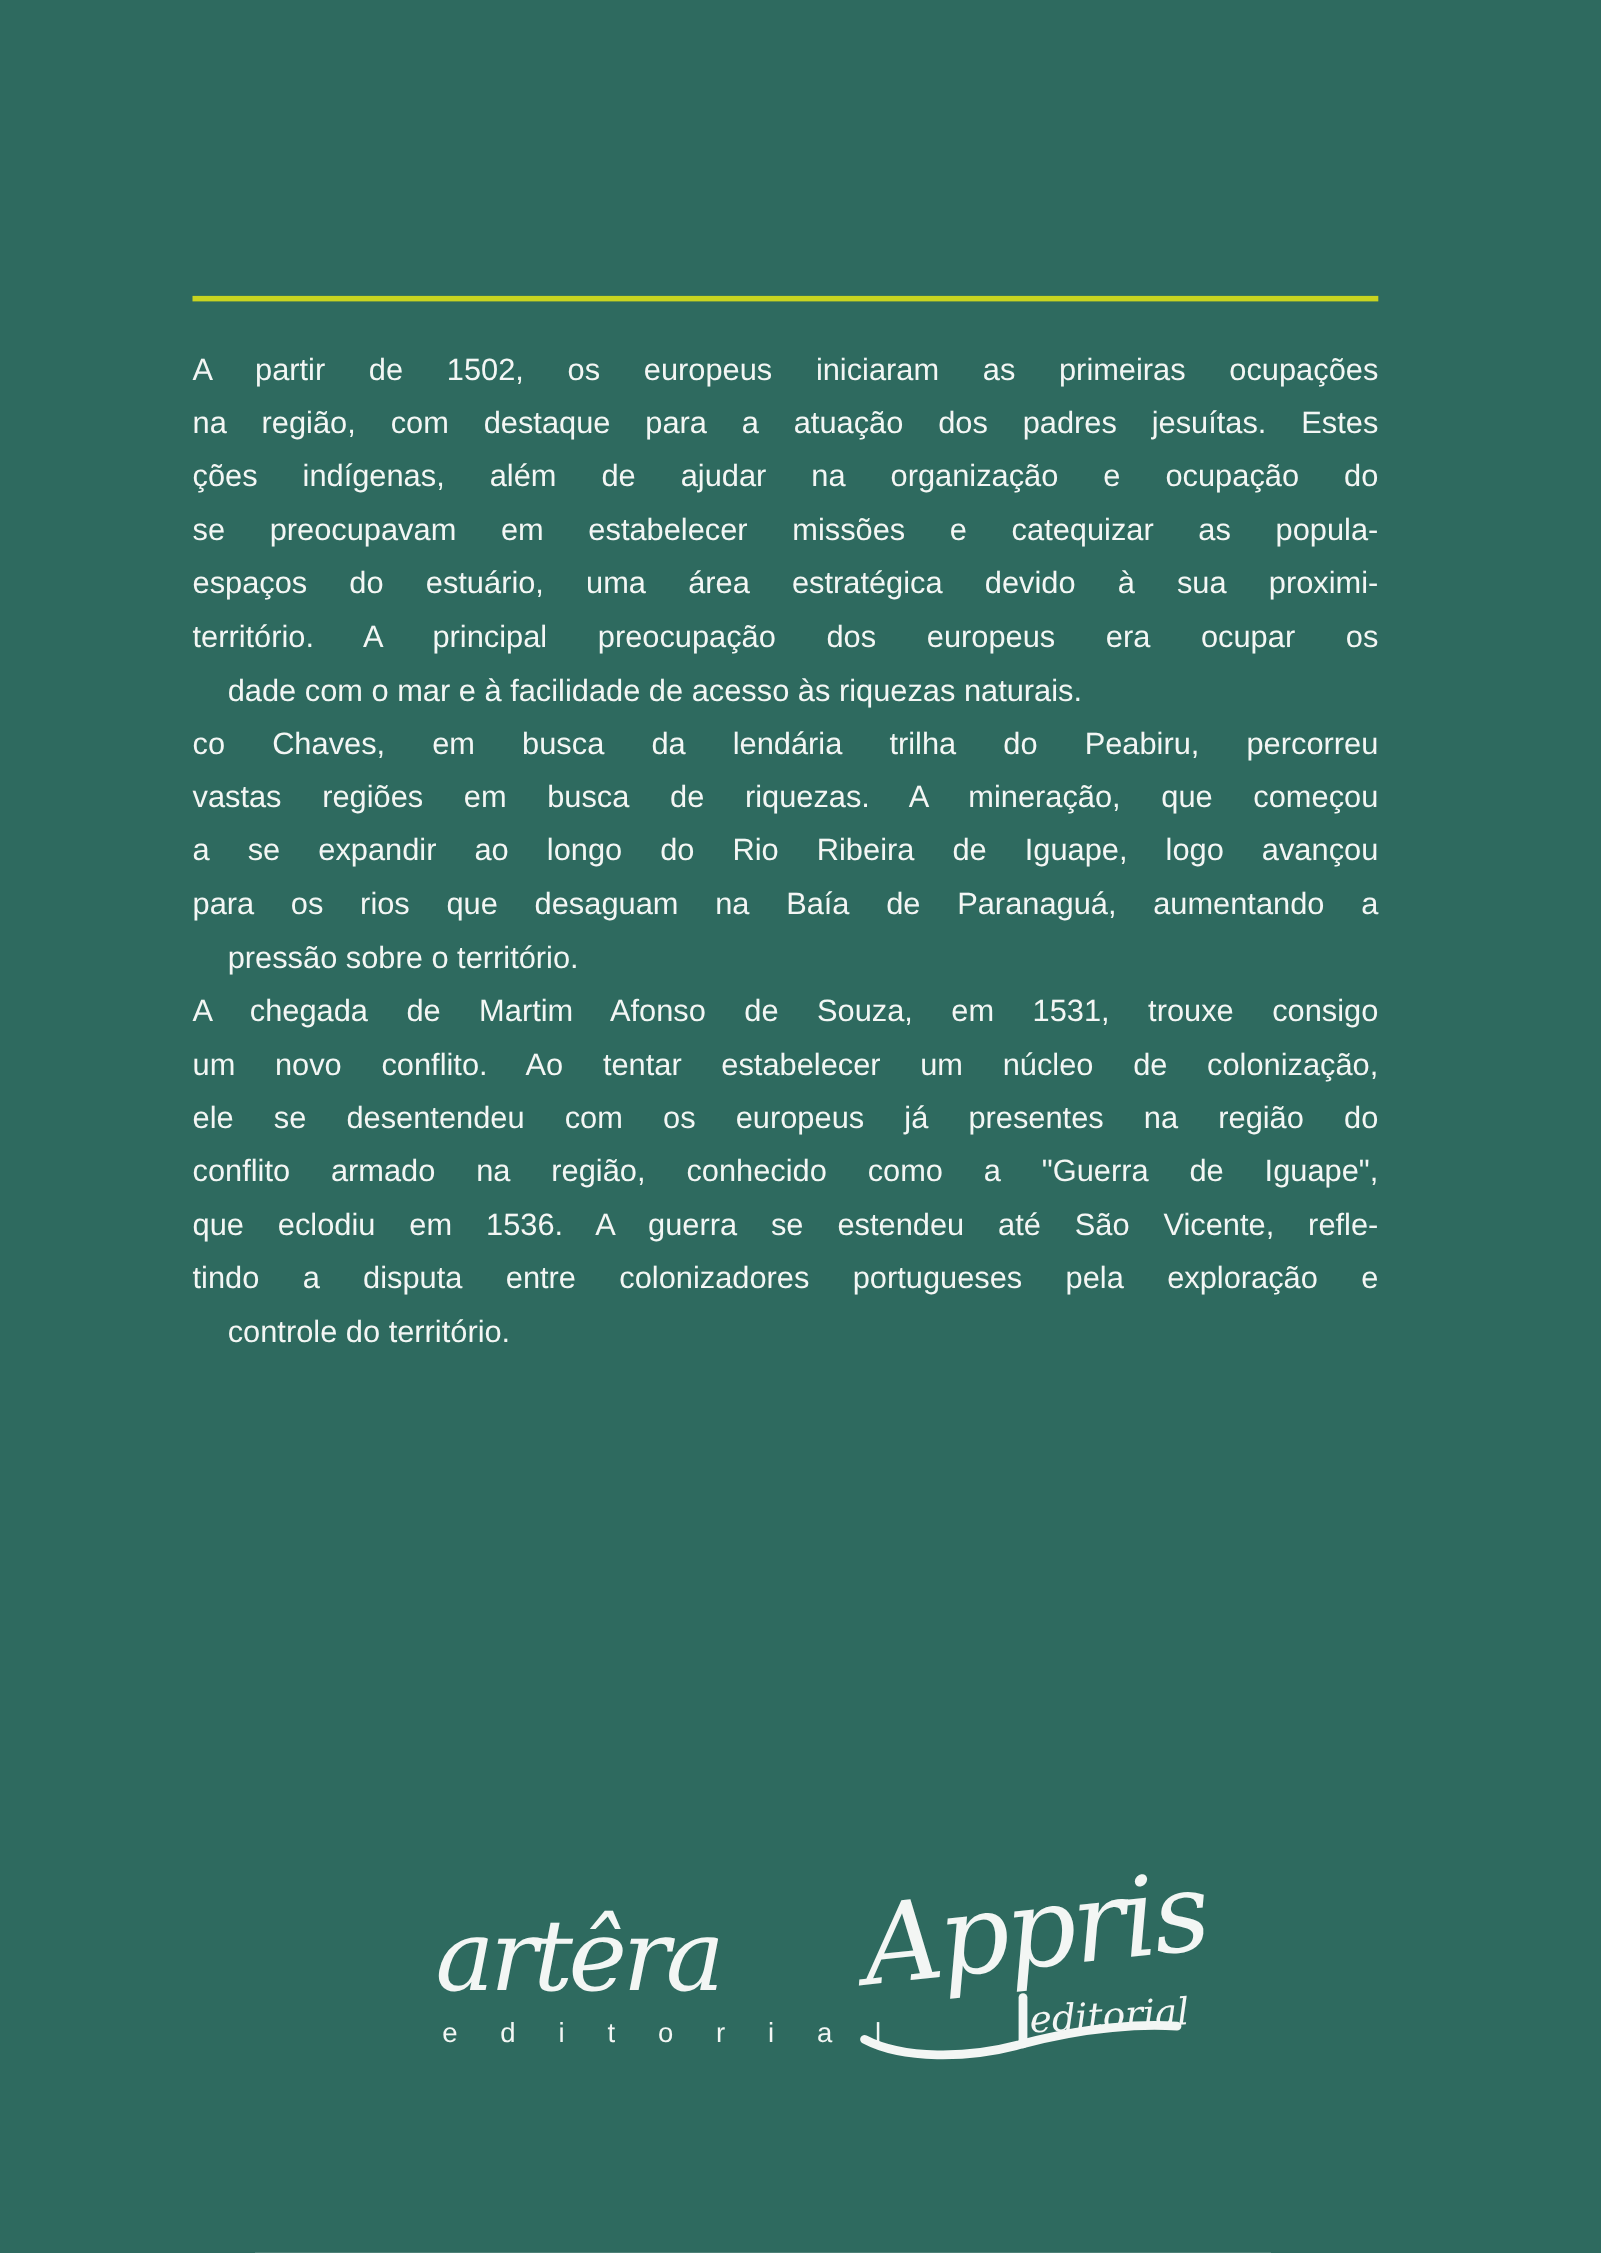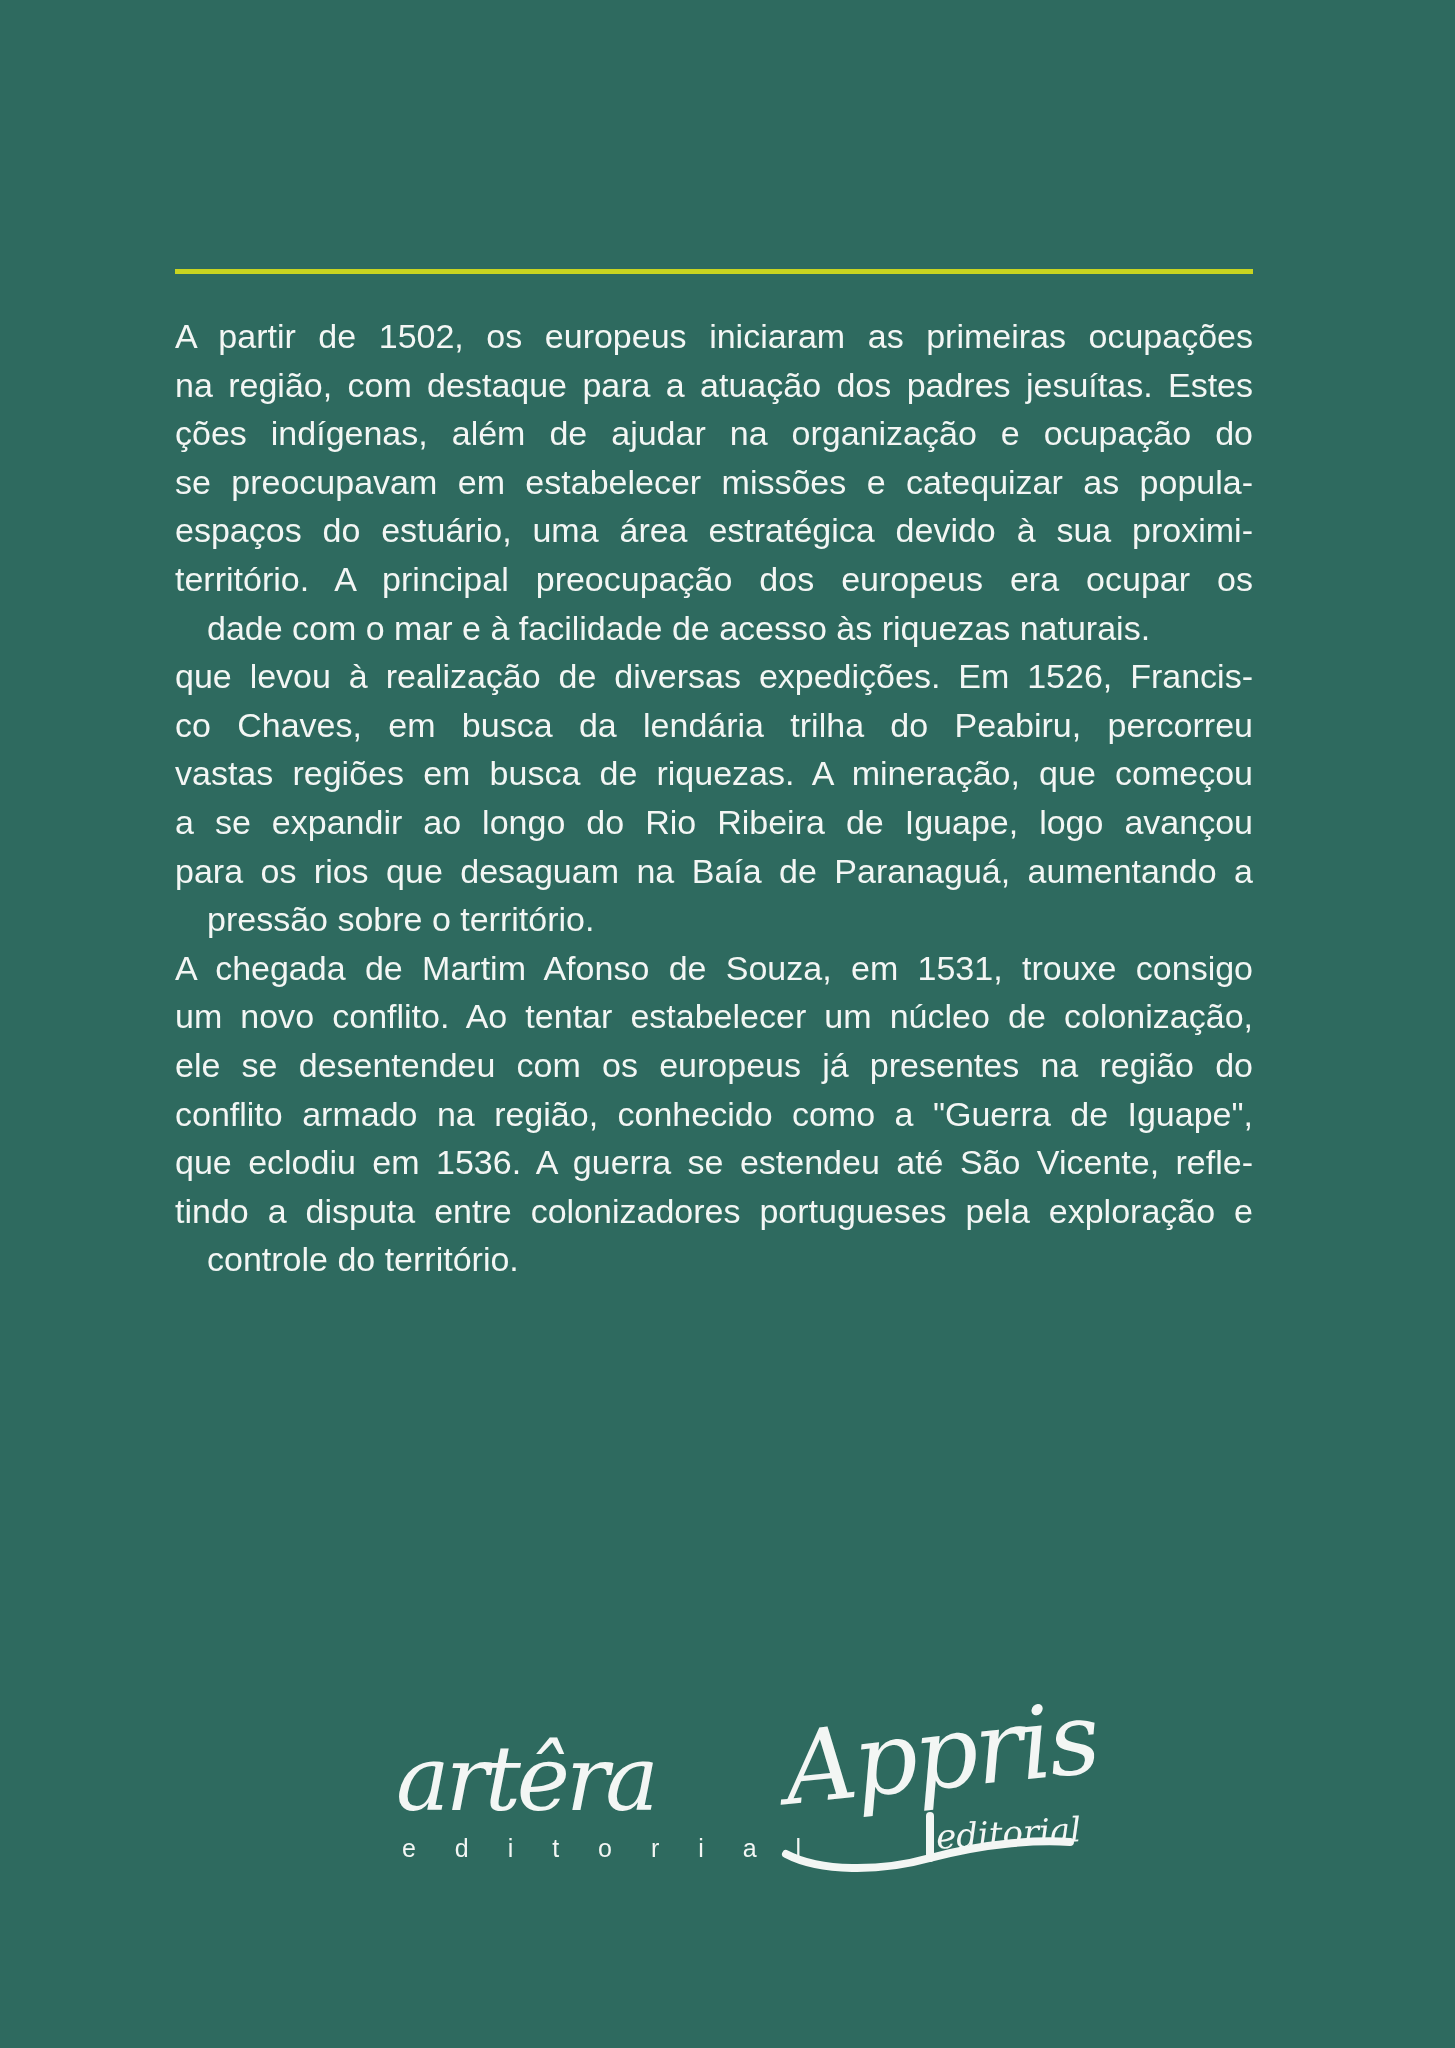--- a/index.html
+++ b/index.html
@@ -23,21 +23,21 @@
     top: 269px;
     width: 1078px;
     height: 5px;
     background: var(--accent);
   }
   .text-block {
     position: absolute;
     left: 175px;
     top: 312px;
     width: 1078px;
-    font-size: 34px;
+    font-size: 28px;
     line-height: 48.6px;
     font-weight: 400;
   }
   .line {
     text-align: justify;
     text-align-last: justify;
     white-space: normal;
   }
   .line.ragged {
     text-align-last: left;
@@ -116,21 +116,20 @@
   <div class="rule"></div>
 
   <div class="text-block">
       <div class="line">A partir de 1502, os europeus iniciaram as primeiras ocupações</div>
       <div class="line">na região, com destaque para a atuação dos padres jesuítas. Estes</div>
       <div class="line">ções indígenas, além de ajudar na organização e ocupação do</div>
       <div class="line">se preocupavam em estabelecer missões e catequizar as popula-</div>
       <div class="line">espaços do estuário, uma área estratégica devido à sua proximi-</div>
       <div class="line">território. A principal preocupação dos europeus era ocupar os</div>
       <div class="line ragged">dade com o mar e à facilidade de acesso às riquezas naturais.</div>
-      <div class="line">que levou à realização de diversas expedições. Em 1526, Francis-</div>
       <div class="line">co Chaves, em busca da lendária trilha do Peabiru, percorreu</div>
       <div class="line">vastas regiões em busca de riquezas. A mineração, que começou</div>
       <div class="line">a se expandir ao longo do Rio Ribeira de Iguape, logo avançou</div>
       <div class="line">para os rios que desaguam na Baía de Paranaguá, aumentando a</div>
       <div class="line ragged">pressão sobre o território.</div>
       <div class="line">A chegada de Martim Afonso de Souza, em 1531, trouxe consigo</div>
       <div class="line">um novo conflito. Ao tentar estabelecer um núcleo de colonização,</div>
       <div class="line">ele se desentendeu com os europeus já presentes na região do</div>
       <div class="line">conflito armado na região, conhecido como a "Guerra de Iguape",</div>
       <div class="line">que eclodiu em 1536. A guerra se estendeu até São Vicente, refle-</div>

